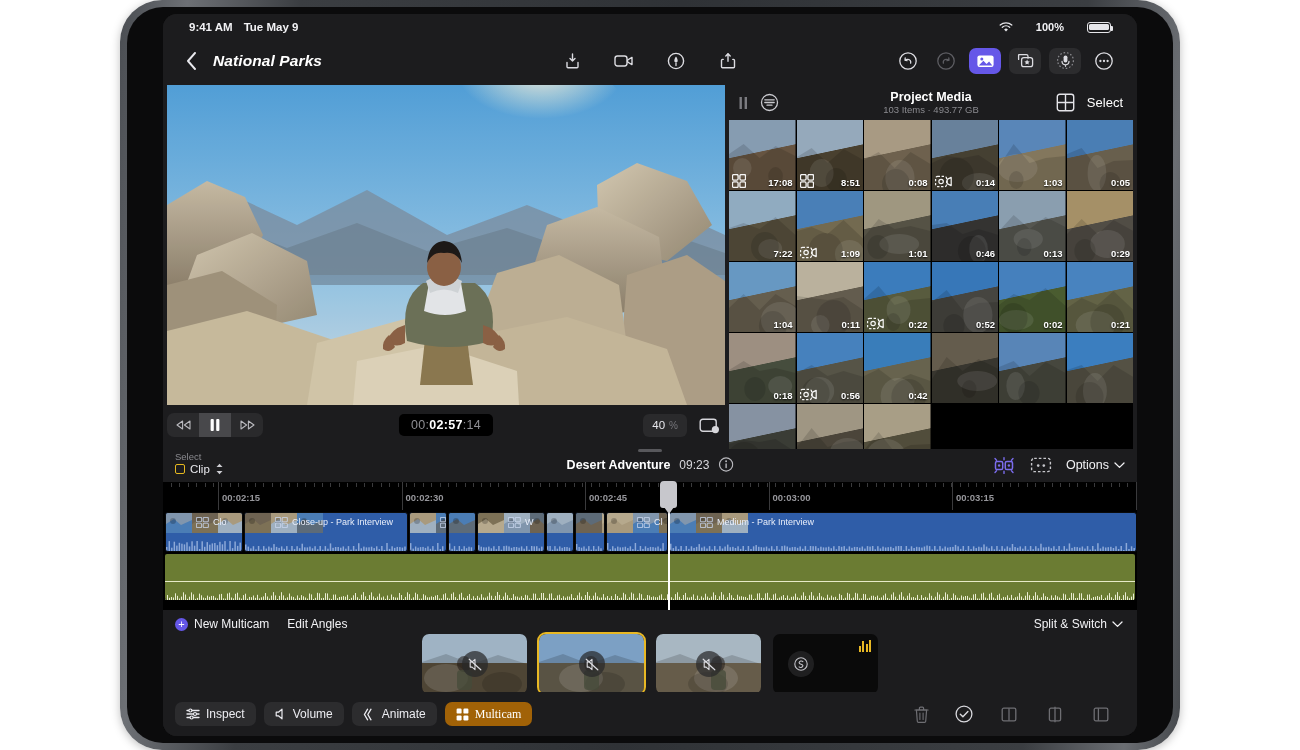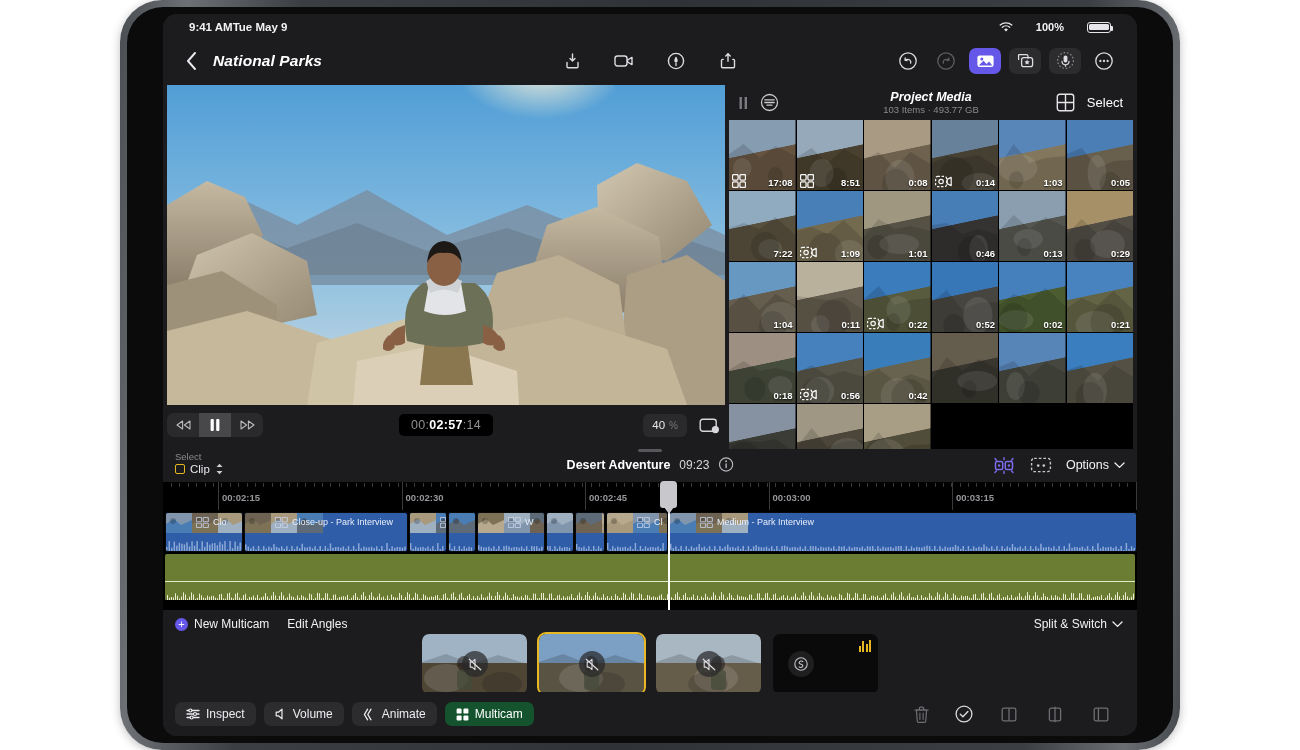--- a/index.html
+++ b/index.html
@@ -33,21 +33,21 @@
   .btn-vol3 { left: 117px; top: 420px; width: 4px; height: 22px; background:#55585d;}
   .btn-pwr  { left: 132px; top: 380px; width: 6px; height: 16px; background:#9aa0c8; border-radius:3px;}
 
   
   .statusbar {
     position: absolute; left: 0; top: 0; width: 100%; height: 26px;
     display: flex; align-items: center; justify-content: space-between;
     padding: 0 26px; color: #f2f2f5; font-size: 11.5px; font-weight: bold;
     background: #1c1c1e;
   }
-  .status-left { display: flex; }
+  .status-left { display: flex; gap: 11px; }
   .status-right { display: flex; gap: 23px; align-items: center; font-size: 11px; }
   .wifi-glyph { font-size: 12px; line-height: 1; }
   .battery {
     width: 24px; height: 11px; border: 1.3px solid #e6e6ea; border-radius: 3px;
     position: relative; display:inline-block;
   }
   .battery::after { content:''; position:absolute; right:-3px; top:3px; width:2px; height:5px; background:#e6e6ea; border-radius:0 1px 1px 0;}
   .battery i { position:absolute; left:1.2px; top:1.2px; bottom:1.2px; right:1.2px; background:#e6e6ea; border-radius:1.5px; display:block;}
 
   
@@ -98,21 +98,21 @@
   .pipbtn { position:absolute; right:2px; width:28px; height:23px; display:flex; align-items:center; justify-content:center; color:#d6d6db;}
 
   
   .browser { position:absolute; left:566px; top:4px; right:4px; bottom:0; background:#000; }
   .browser-head {
     height:35px; display:flex; align-items:center; padding:0 10px; position:relative;
     background:#1c1c1e;
   }
   .bh-left { display:flex; align-items:center; gap:12px; color:#c9c9ce; }
   .bh-center { position:absolute; left:50%; transform:translateX(-50%); text-align:center; }
-  .bh-title { color:#fff; font-size:12.5px; font-weight:bold; line-height:14px;font-style:italic;}
+  .bh-title { color:#fff; font-size:12.5px; font-weight:bold; line-height:14px;}
   .bh-sub { color:#8a8a8f; font-size:9.5px; line-height:12px;}
   .bh-right { margin-left:auto; display:flex; align-items:center; gap:12px;}
   .select-link { color:#fff; font-size:13px; }
   .grid {
     position:absolute; left:0; top:35px; right:0; bottom:0;
     display:grid; grid-template-columns:repeat(6,1fr); grid-auto-rows:70px; gap:1px; overflow:hidden;
     background:#000;
   }
   .cell { position:relative; overflow:hidden; }
   .cell .dur {
@@ -188,21 +188,21 @@
   .audio-bars { position:absolute; right:7px; top:6px; display:flex; gap:1.5px; align-items:flex-end; height:12px;}
   .audio-bars i { width:2px; background:#e8b824; display:block; }
 
   
   .bottombar { position:absolute; left:0; bottom:0; right:0; height:44px; background:#1c1c1e;
     display:flex; align-items:center; padding:0 12px; }
   .pill {
     height:24px; background:#2c2c2e; border-radius:7px; display:flex; align-items:center; gap:6px;
     padding:0 11px; color:#ececf1; font-size:12px; margin-right:8px;
   }
-  .pill.accent { background:#14532d; color:#fff;}
+  .pill.accent { background:#a16207; color:#fff;font-family:Liberation Serif, serif;}
   .bottom-right { margin-left:auto; display:flex; gap:26px; align-items:center; padding-right:14px;}
   .bicon { color:#6e6e73; display:flex; align-items:center; justify-content:center; }
   .bicon.bright { color:#d9d9de; }
   svg { display:block; }
 </style>
 </head>
 <body>
 
 <div id="root">
   <div class="device">

